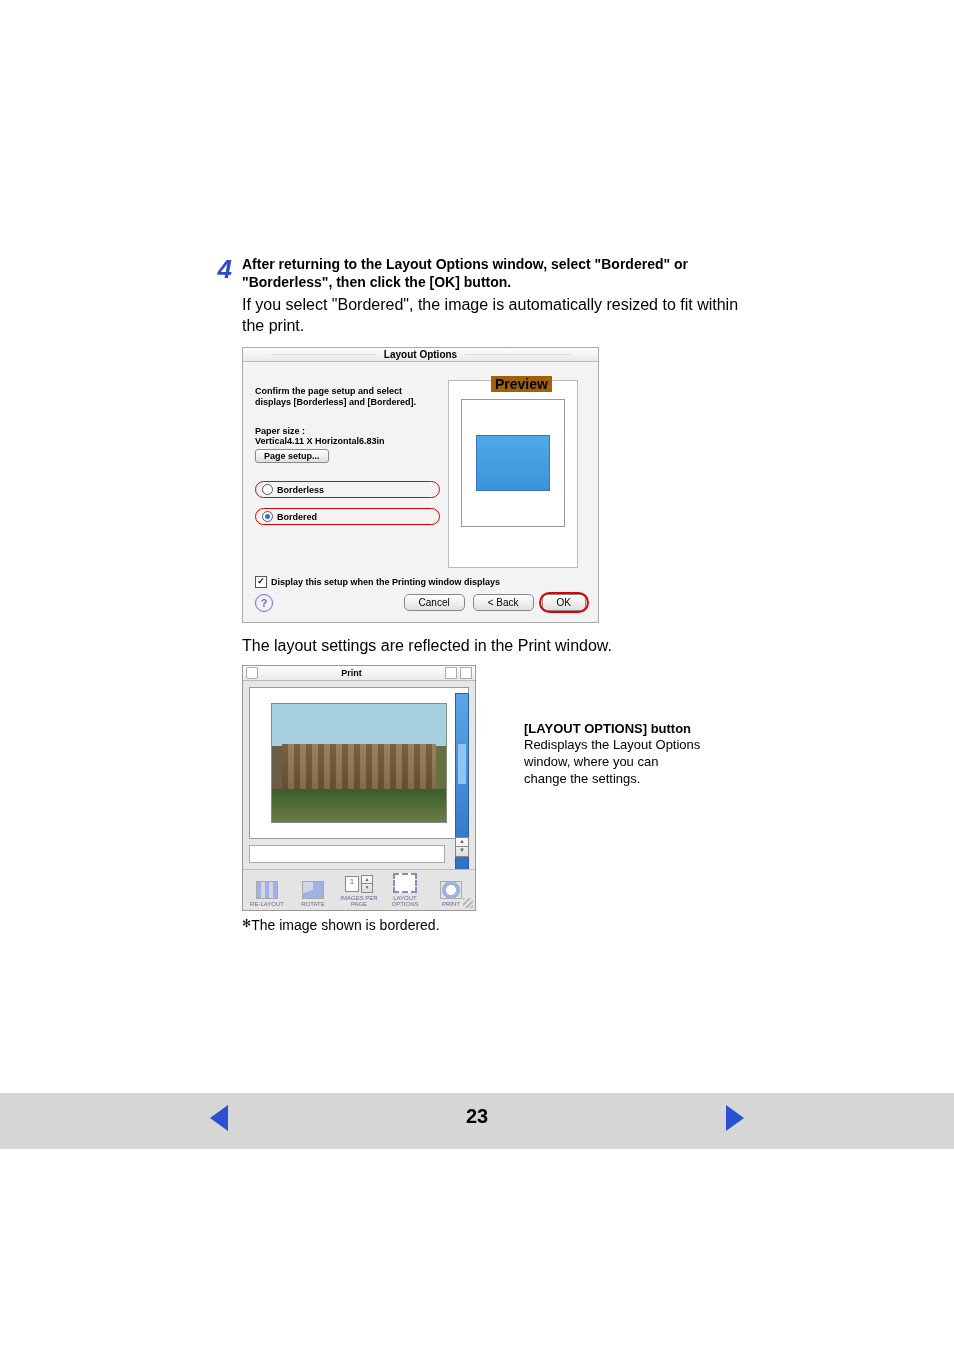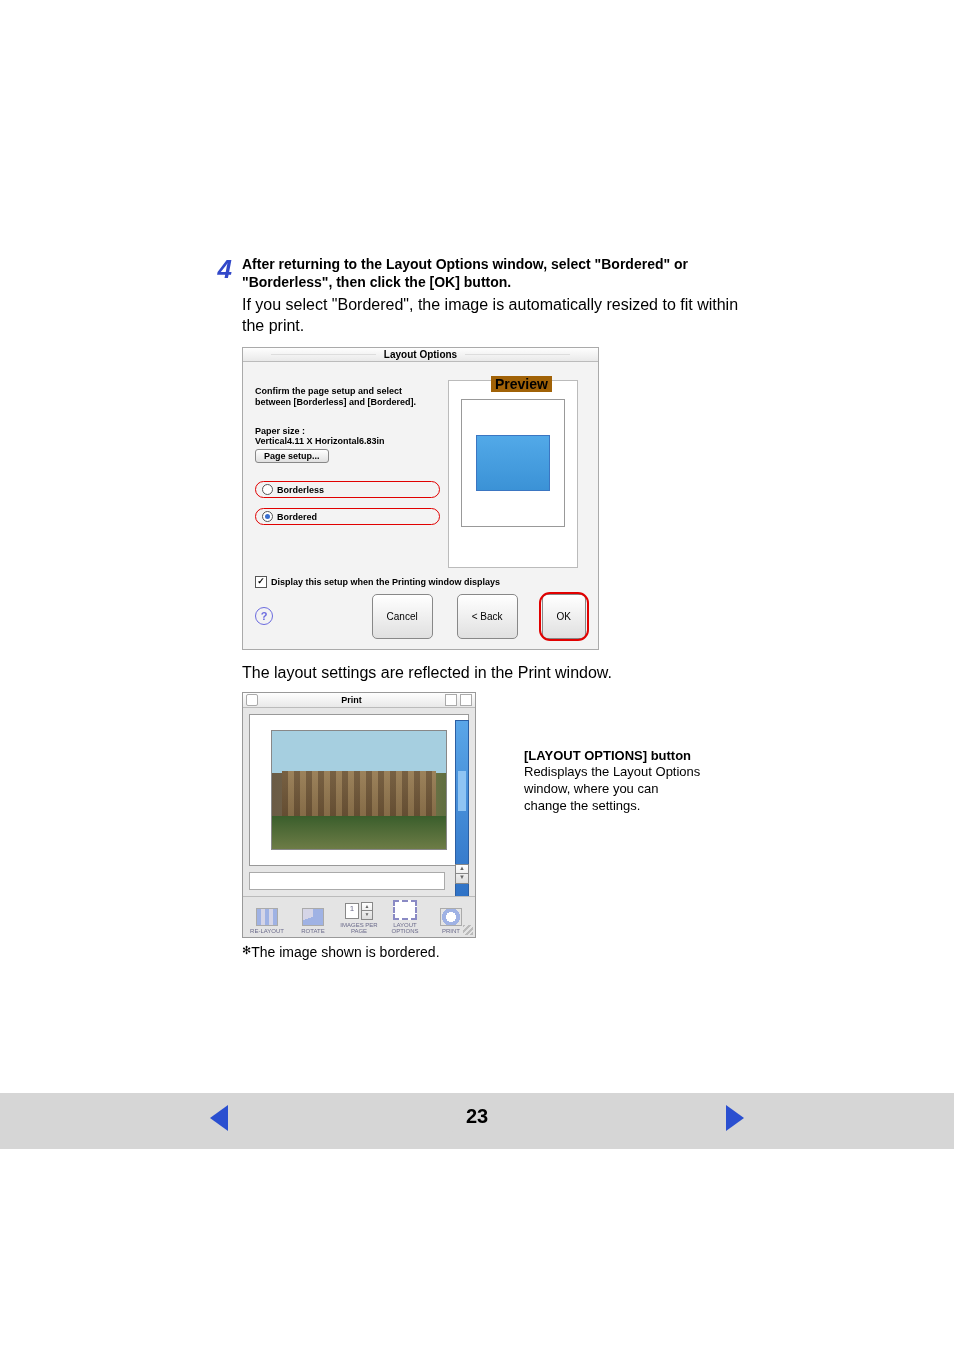--- a/index.html
+++ b/index.html
@@ -181,24 +181,23 @@
   }
   .help-circle {
     width: 16px; height:16px; border:1.5px solid #6b6bdf; border-radius:50%;
     display:inline-flex; align-items:center; justify-content:center;
     color:#6b6bdf; font-weight:bold; font-size:11px;
   }
   .btn {
     background: linear-gradient(#ffffff, #e0e0e0);
     border: 1px solid #888;
     border-radius: 5px;
-    padding: 16px 14px;
+    padding: 2px 14px;
     font-size: 10px;
     font-weight: normal;
-    margin-left: 16px;
   }
   .btn.ok { position: relative; }
   .ok-highlight {
     position: absolute;
     border: 2px solid #e10000;
     border-radius: 11px;
     left: -4px; right:-4px; top:-3px; bottom:-3px;
   }
   .reflected {
     font-size: 16px;
@@ -336,21 +335,21 @@
         <div class="step-title">After returning to the Layout Options window, select "Bordered" or "Borderless", then click the [OK] button.</div>
         <div class="step-desc">If you select "Bordered", the image is automatically resized to fit within the print.</div>
 
         <div class="layout-box">
           <div class="lb-titlebar">
             <span class="lb-title">Layout Options</span>
           </div>
           <div class="lb-body">
             <div class="lb-left">
               <div class="lb-confirm">Confirm the page setup and select</div>
-              <div class="lb-confirm">between [Borderless] and [Bordered].</div>
+              <div class="lb-confirm">displays [Borderless] and [Bordered].</div>
               <div class="lb-spacer"></div>
               <div class="lb-label-bold">Paper size :</div>
               <div class="lb-label-bold">Vertical4.11 X Horizontal6.83in</div>
               <span class="mac-button">Page setup...</span>
 
               <div class="radio-group">
                 <span class="radio-opt highlighted">
                   <span class="rdot"></span>
                   <span>Borderless</span>
                 </span>

